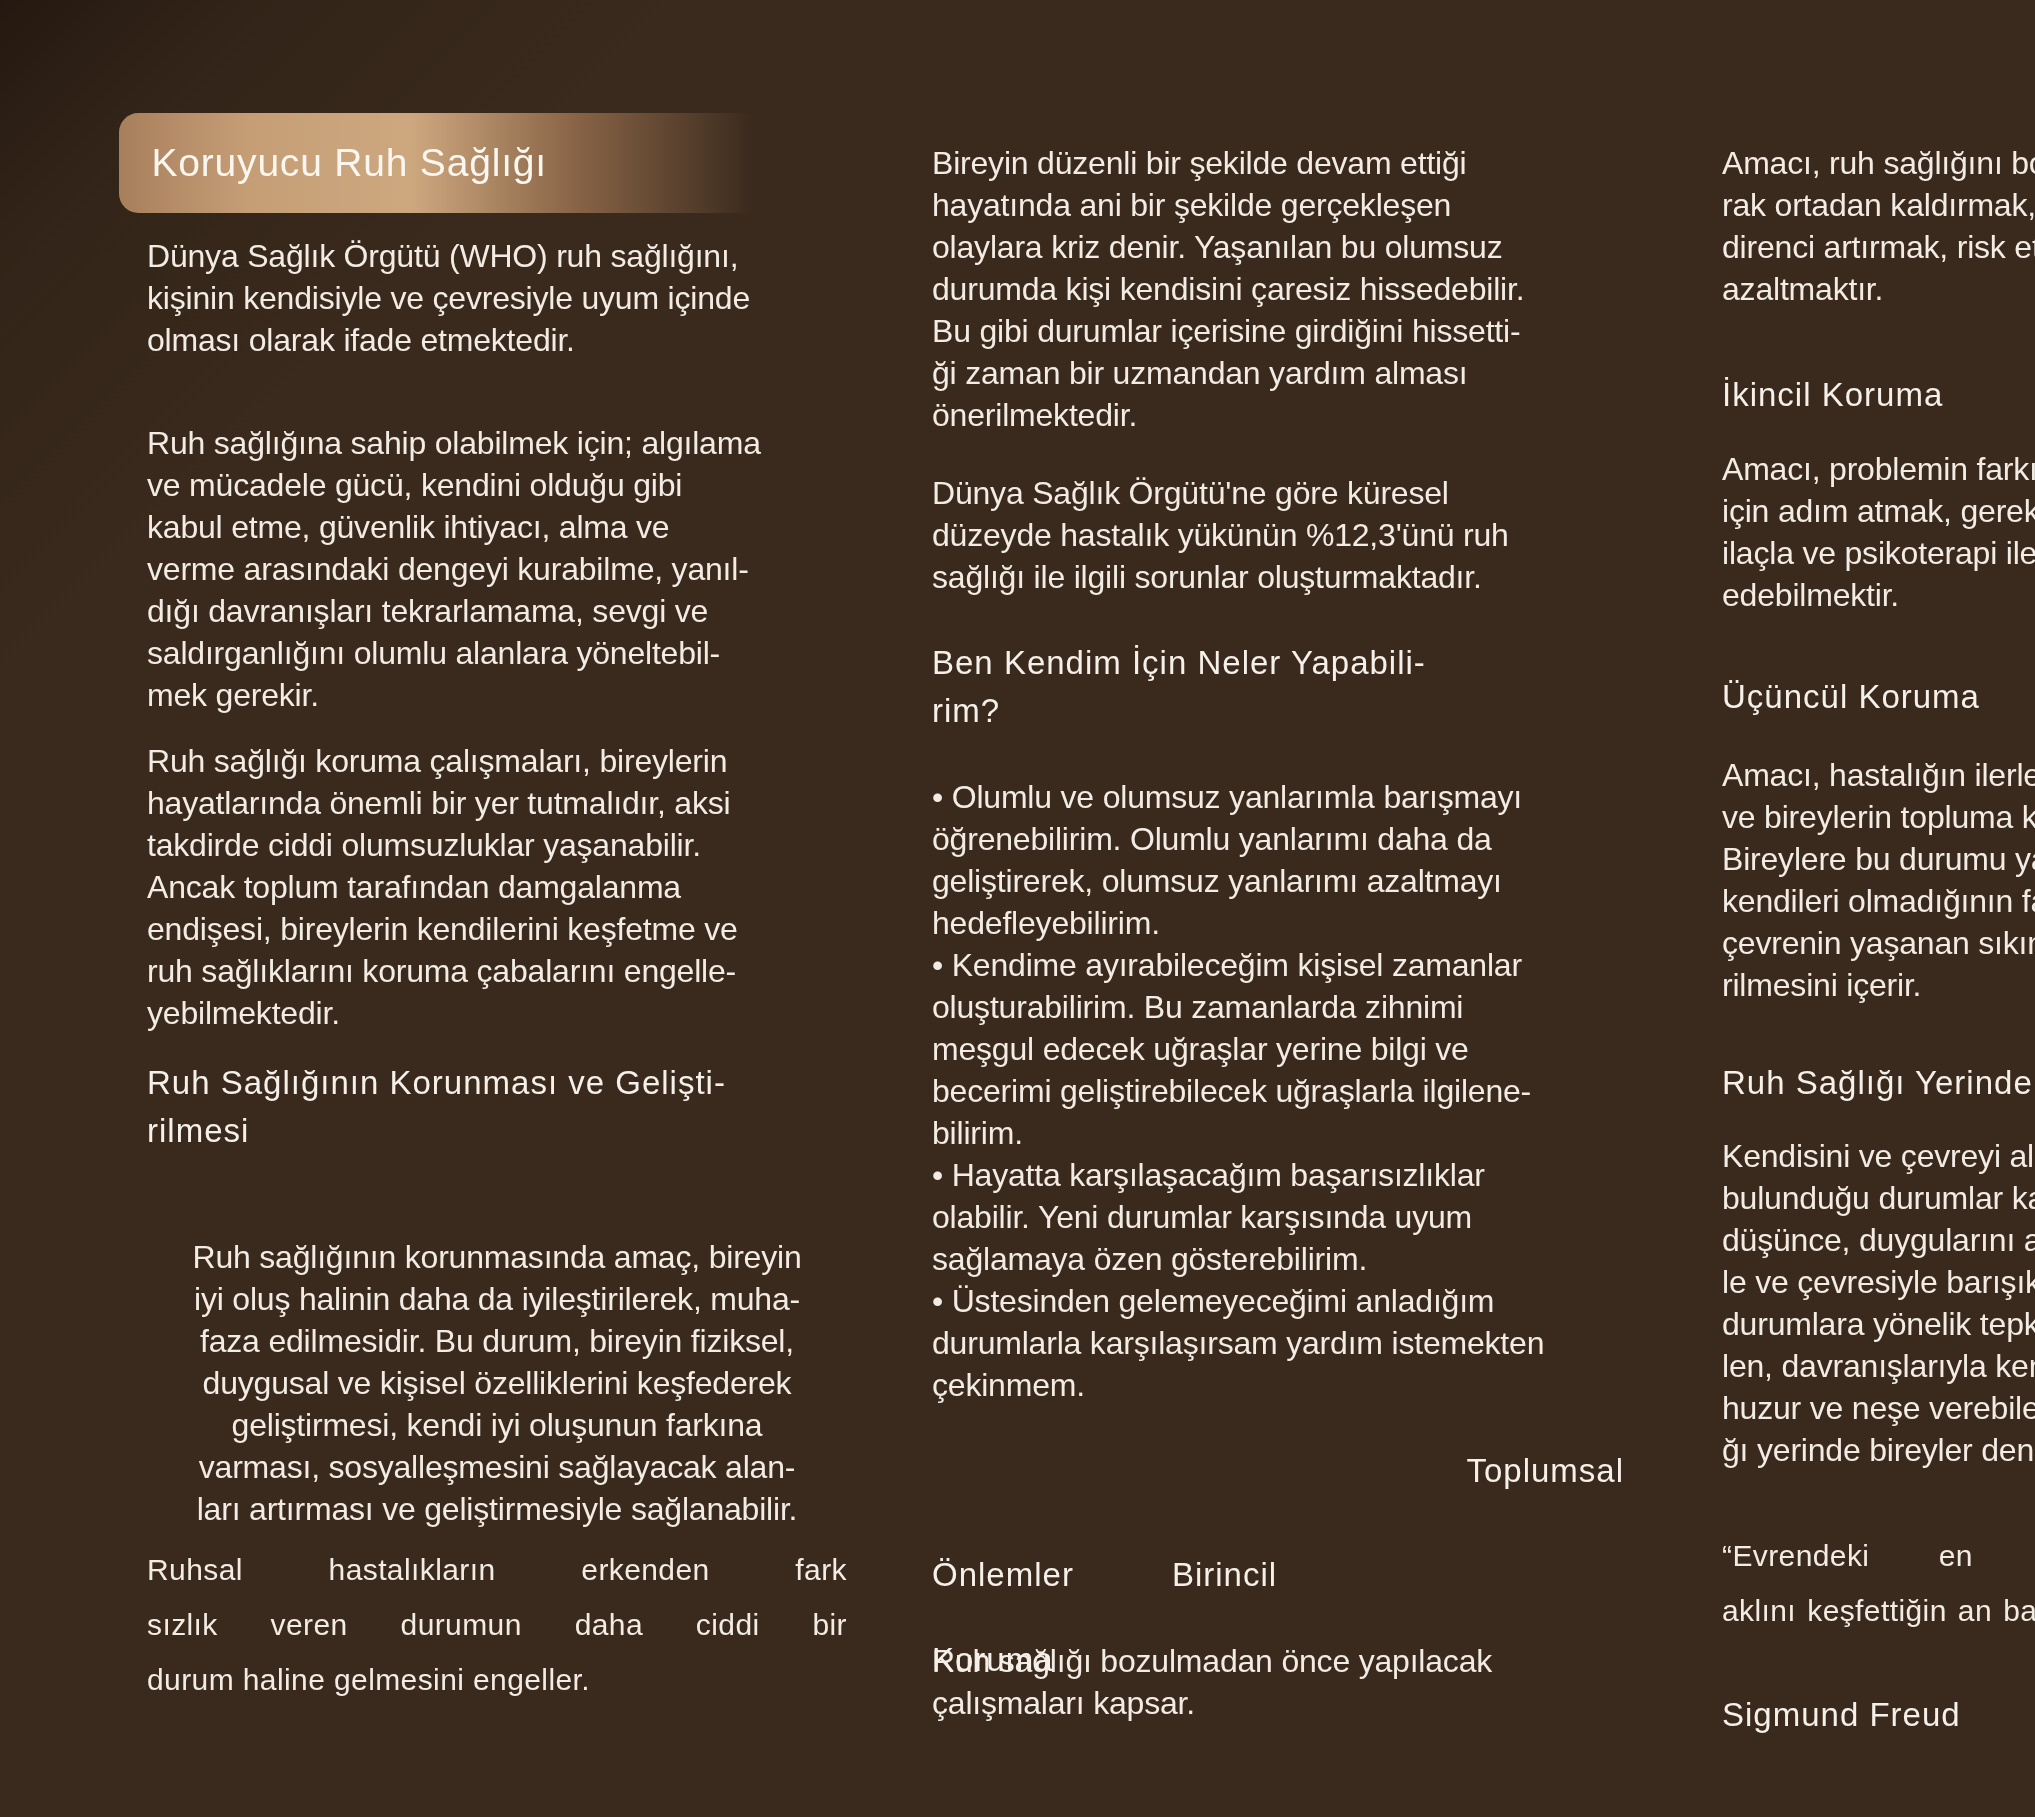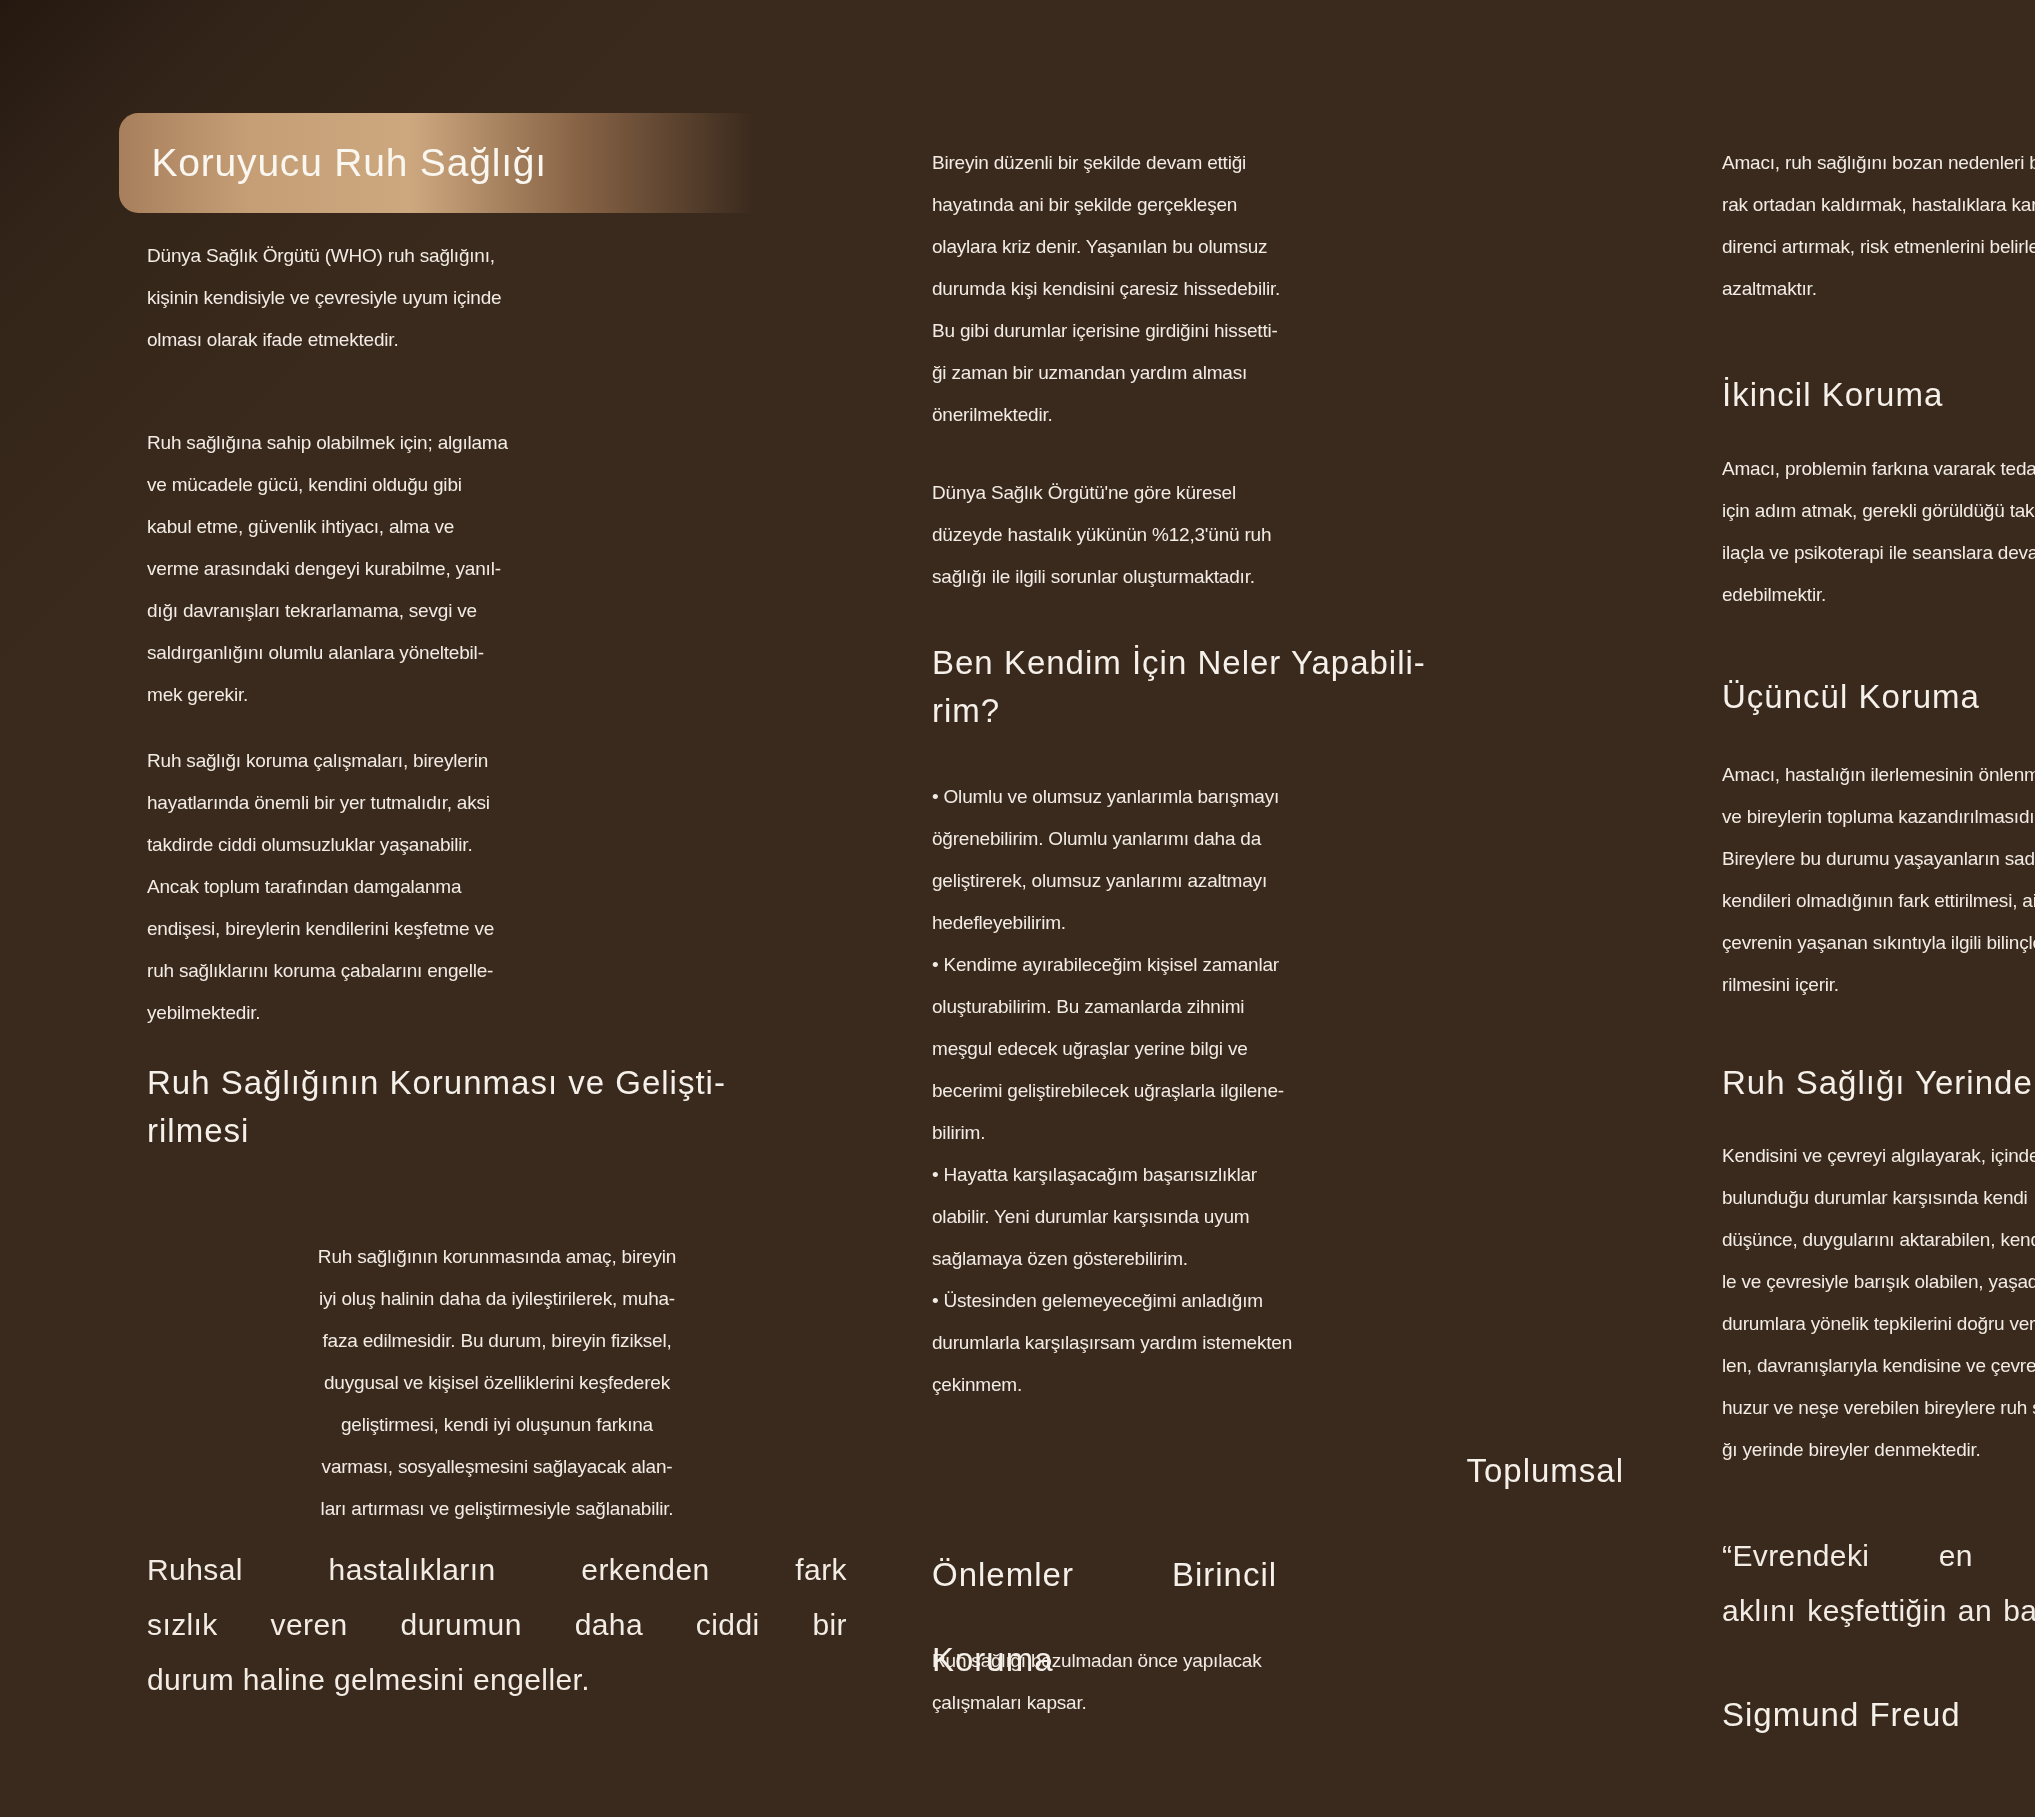--- a/index.html
+++ b/index.html
@@ -39,21 +39,21 @@
     box-sizing: border-box;
   }
   .page-title {
     font-size: 39px;
     letter-spacing: 0.8px;
     color: #faf6f0;
     white-space: nowrap;
   }
 
   .body-text {
-    font-size: 19px;
+    font-size: 32px;
     line-height: 42px;
     letter-spacing: -0.2px;
     white-space: pre-line;
   }
   .heading {
     font-size: 33px;
     line-height: 48px;
     letter-spacing: 1px;
     color: #f5f0e9;
     white-space: pre-line;

